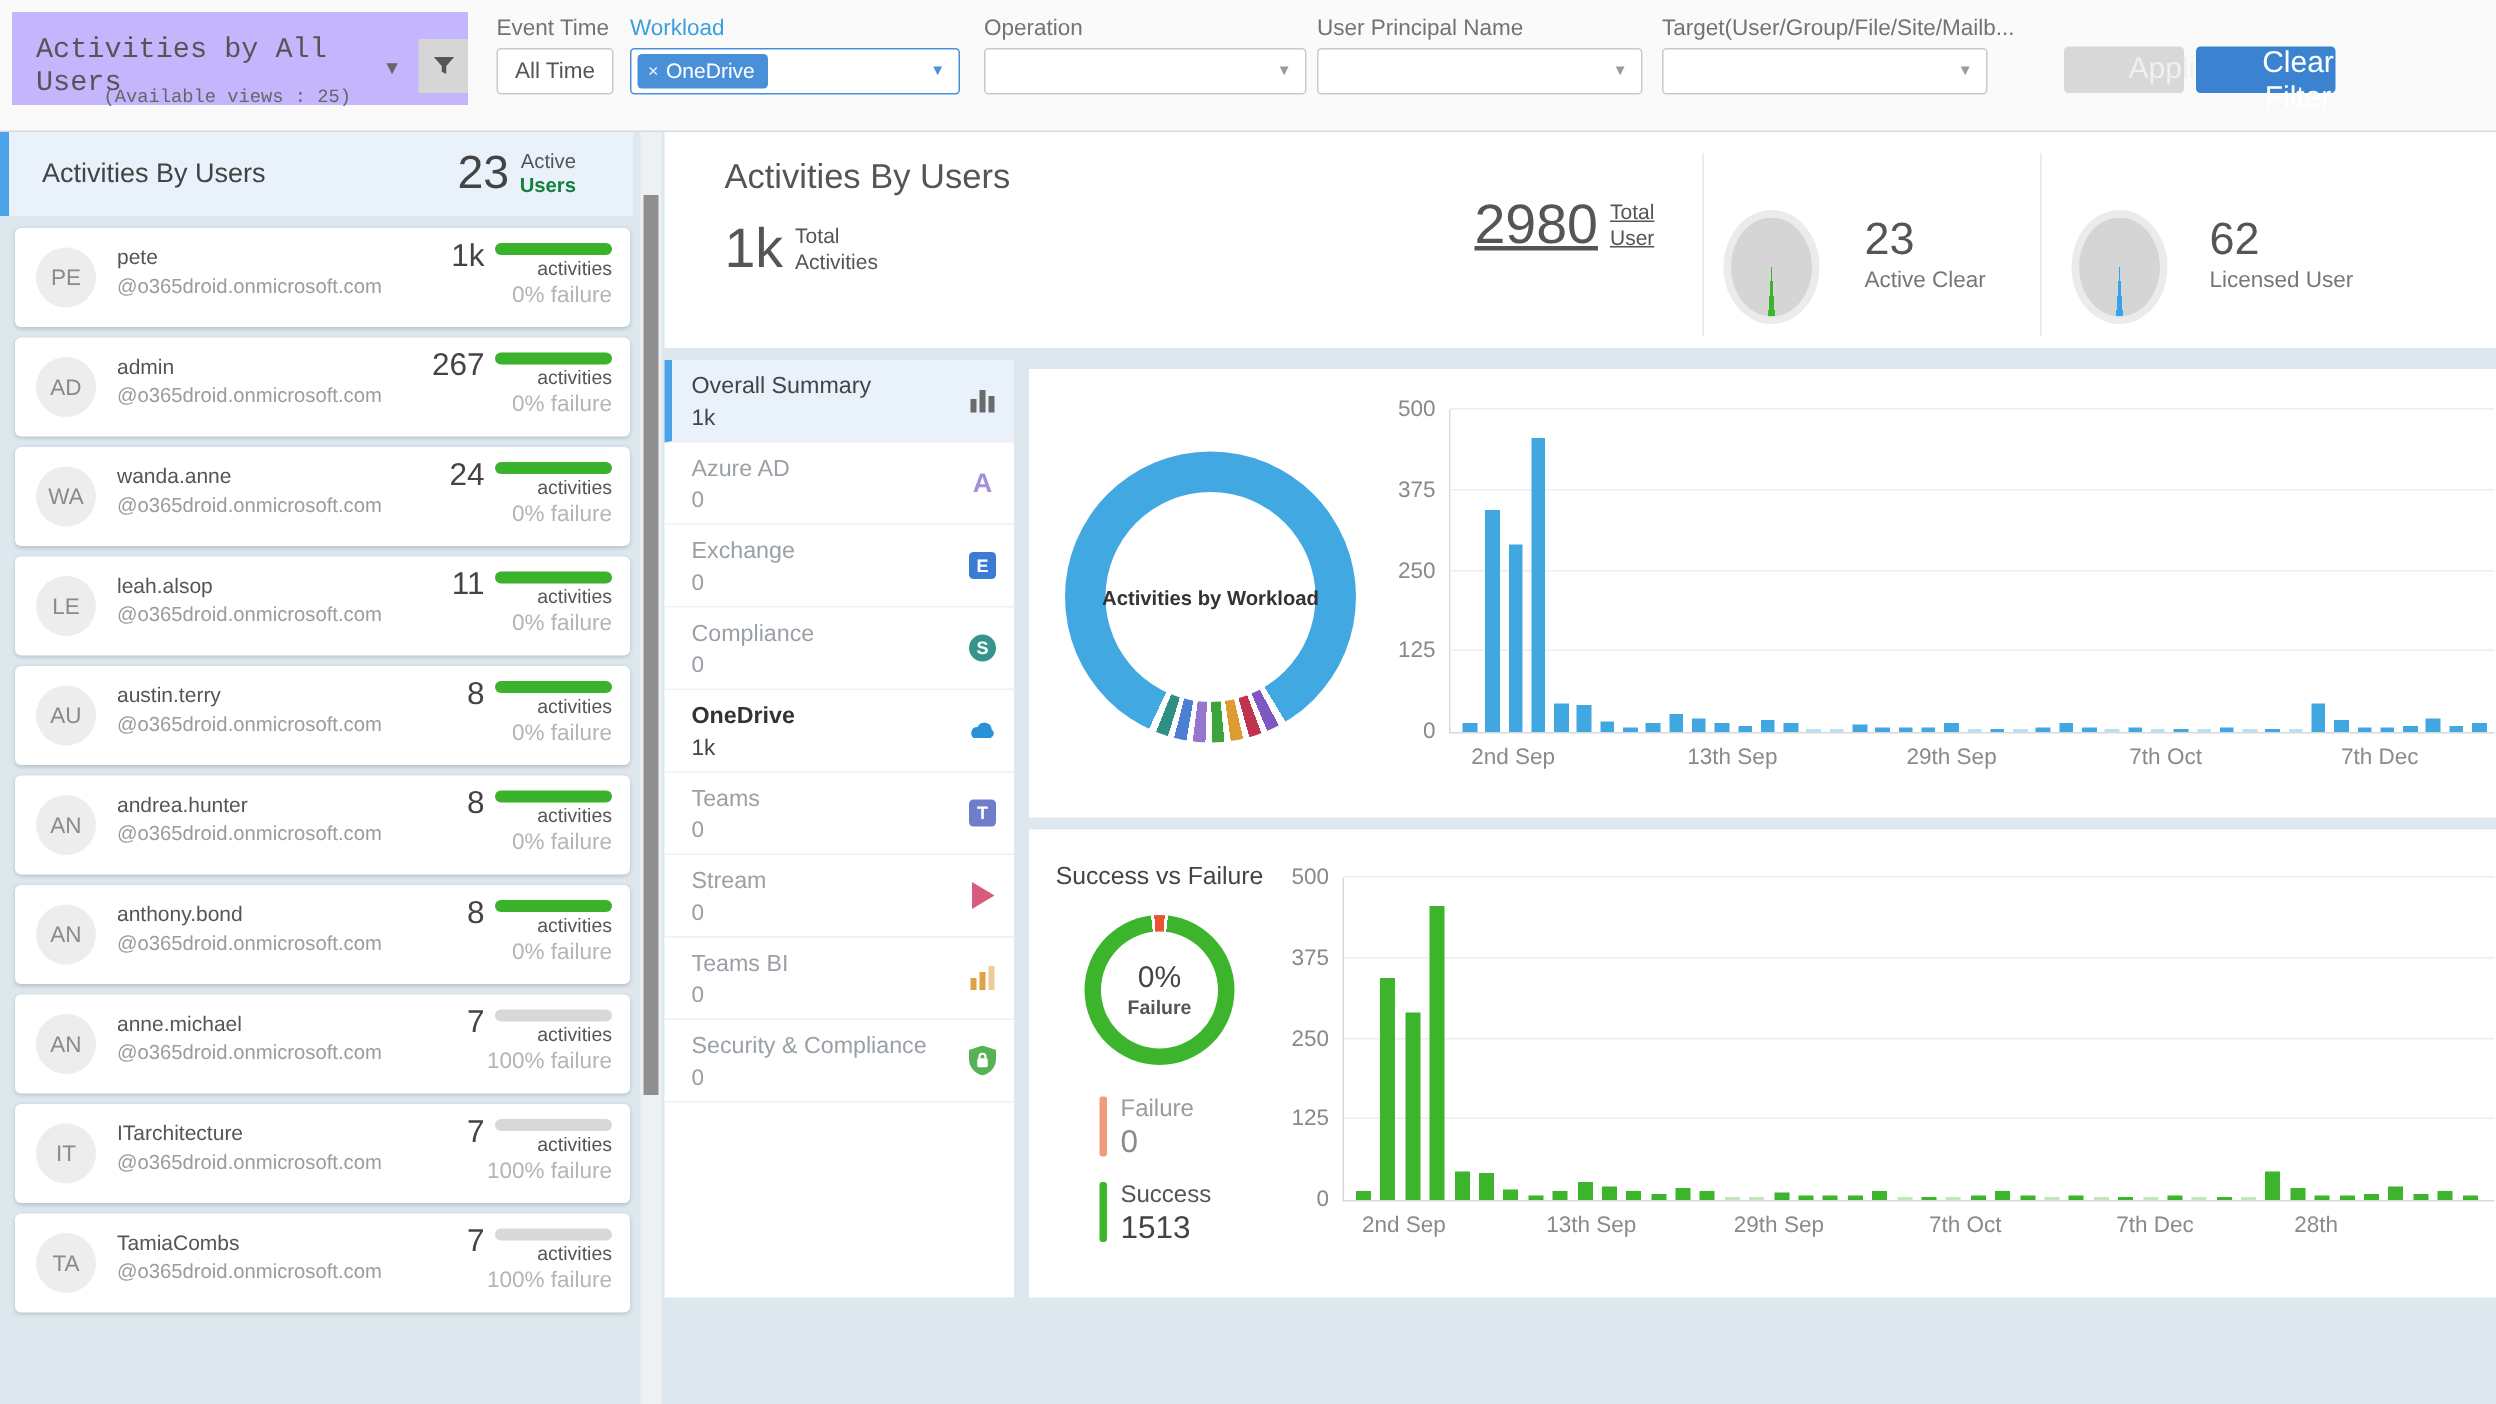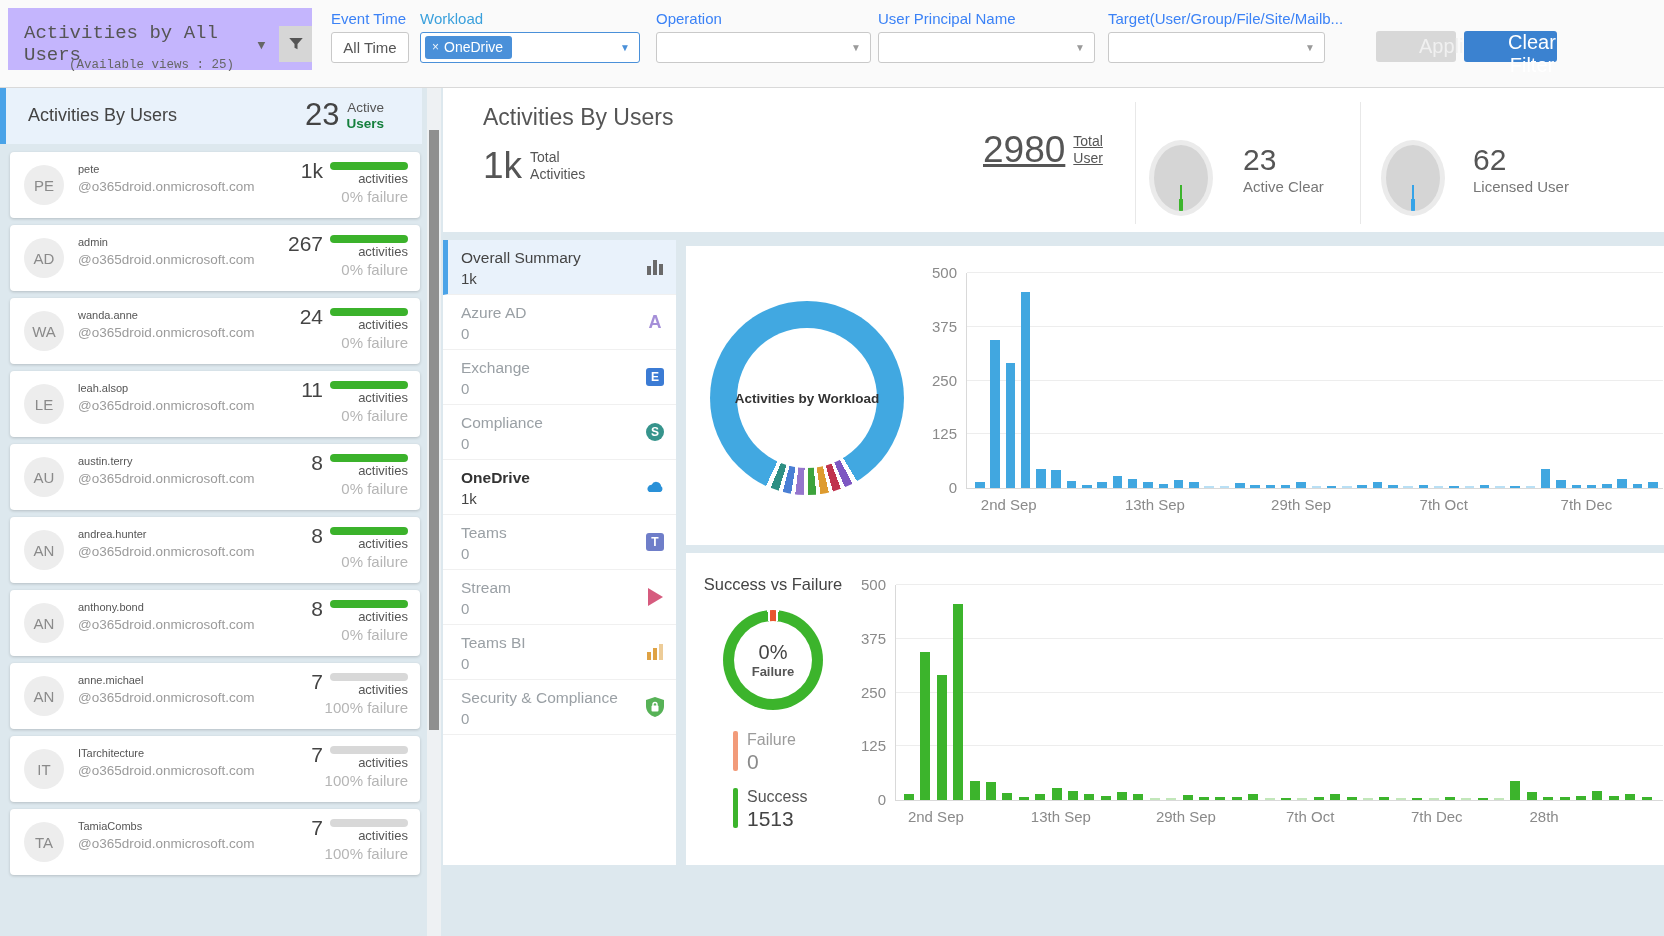--- a/index.html
+++ b/index.html
@@ -8,21 +8,21 @@
 
   
   .topbar { position:absolute; left:0; top:0; width:1664px; height:88px; background:#fafafa; border-bottom:1px solid #d9d9d9; }
   .view-box { position:absolute; left:8px; top:8px; width:304px; height:62px; background:#c4b5fd; cursor:pointer;font-family:Liberation Mono, monospace; }
   .view-row { position:absolute; left:16px; top:14px; display:flex; align-items:center; }
   .view-title { font-size:19px; color:#555; }
   .view-caret { font-size:13px; color:#666; margin-left:8px; margin-top:3px; }
   .filter-btn { margin-left:14px; width:38px; height:36px; background:#d6d6d6; display:flex; align-items:center; justify-content:center; cursor:pointer; }
   .avail { position:absolute; right:78px; top:50px; font-size:12.5px; color:#666; }
   .field { position:absolute; top:10px; }
-  .f-label { font-size:15px; color:#3b82f6; display:block; margin-bottom:5px; white-space:nowrap; }
+  .f-label { font-size:15px; color:#737373; display:block; margin-bottom:5px; white-space:nowrap; }
   .f-label.blue { color:#3aa0dc; }
   .f-input { height:31px; background:#fff; border:1px solid #c9c9c9; border-radius:3px; font-size:15px; color:#555; display:flex; align-items:center; justify-content:center; }
   .f-select { height:31px; background:#fff; border:1px solid #c9c9c9; border-radius:3px; position:relative; cursor:pointer; }
   .f-select .sel-caret { position:absolute; right:9px; top:9px; font-size:10px; color:#9a9a9a; }
   .f-tagbox { height:31px; background:#fff; border:1px solid #4a90d9; border-radius:3px; position:relative; display:flex; align-items:center; padding-left:4px; cursor:pointer; }
   .f-tagbox .sel-caret { position:absolute; right:9px; top:9px; font-size:10px; color:#4a90d9; }
   .tag { background:#4a90d9; border-radius:3px; color:#fff; font-size:14px; padding:3px 9px 4px 7px; display:flex; align-items:center; gap:5px; }
   .tag .tag-x { font-size:12px; cursor:pointer; opacity:.9; }
   .btn { position:absolute; top:31px; height:31px; border:none; border-radius:3px; font-size:20px; font-family:inherit; cursor:pointer;padding-left:43px; }
   .btn-applied { left:1376px; width:80px; background:#d8d8d8; color:#f0f0f0; }
@@ -32,21 +32,21 @@
   .sb-header { position:absolute; left:0; top:88px; width:422px; height:56px; background:#e9f2fb; border-left:6px solid #4aa3e8; }
   .sb-title { position:absolute; left:22px; top:17px; font-size:18px; color:#444; }
   .sb-count-wrap { position:absolute; right:38px; top:7px; display:flex; gap:7px; }
   .sb-count { font-size:31px; color:#444; line-height:40px; }
   .sb-count-lbl { font-size:13.5px; color:#555; text-align:right; line-height:16px; padding-top:5px; }
   .sb-count-lbl b { color:#15803d; }
   .user-list { position:absolute; left:10px; top:152px; width:412px; }
   .u-card { position:relative; width:410px; height:66px; background:#fff; border-radius:4px; box-shadow:0 1px 3px rgba(0,0,0,.18); margin-bottom:7px; cursor:pointer; }
   .u-av { position:absolute; left:14px; top:13px; width:40px; height:40px; border-radius:50%; background:#ededed; color:#8a8a8a; font-size:15px; display:flex; align-items:center; justify-content:center; }
   .u-main { position:absolute; left:68px; top:11px; }
-  .u-name { font-size:11px; color:#555; }
+  .u-name { font-size:14px; color:#555; }
   .u-email { font-size:13.5px; color:#9b9b9b; margin-top:4px; }
   .u-right { position:absolute; right:12px; top:8px; text-align:right; }
   .u-cntrow { display:flex; justify-content:flex-end; gap:7px; }
   .u-cnt { font-size:21px; color:#444; line-height:22px; }
   .u-barcol { display:flex; flex-direction:column; align-items:flex-end; }
   .u-bar { width:78px; height:8px; border-radius:4px; margin-top:2px; }
   .u-bar.green { background:#3bb22b; } .u-bar.gray { background:#d8d8d8; }
   .u-actlbl { font-size:13px; color:#555; margin-top:1px; }
   .u-fail { font-size:15px; color:#b5b5b5; margin-top:2px; }
   .vscroll-track { position:absolute; left:427px; top:88px; width:14px; height:848px; background:#eef1f3; }

